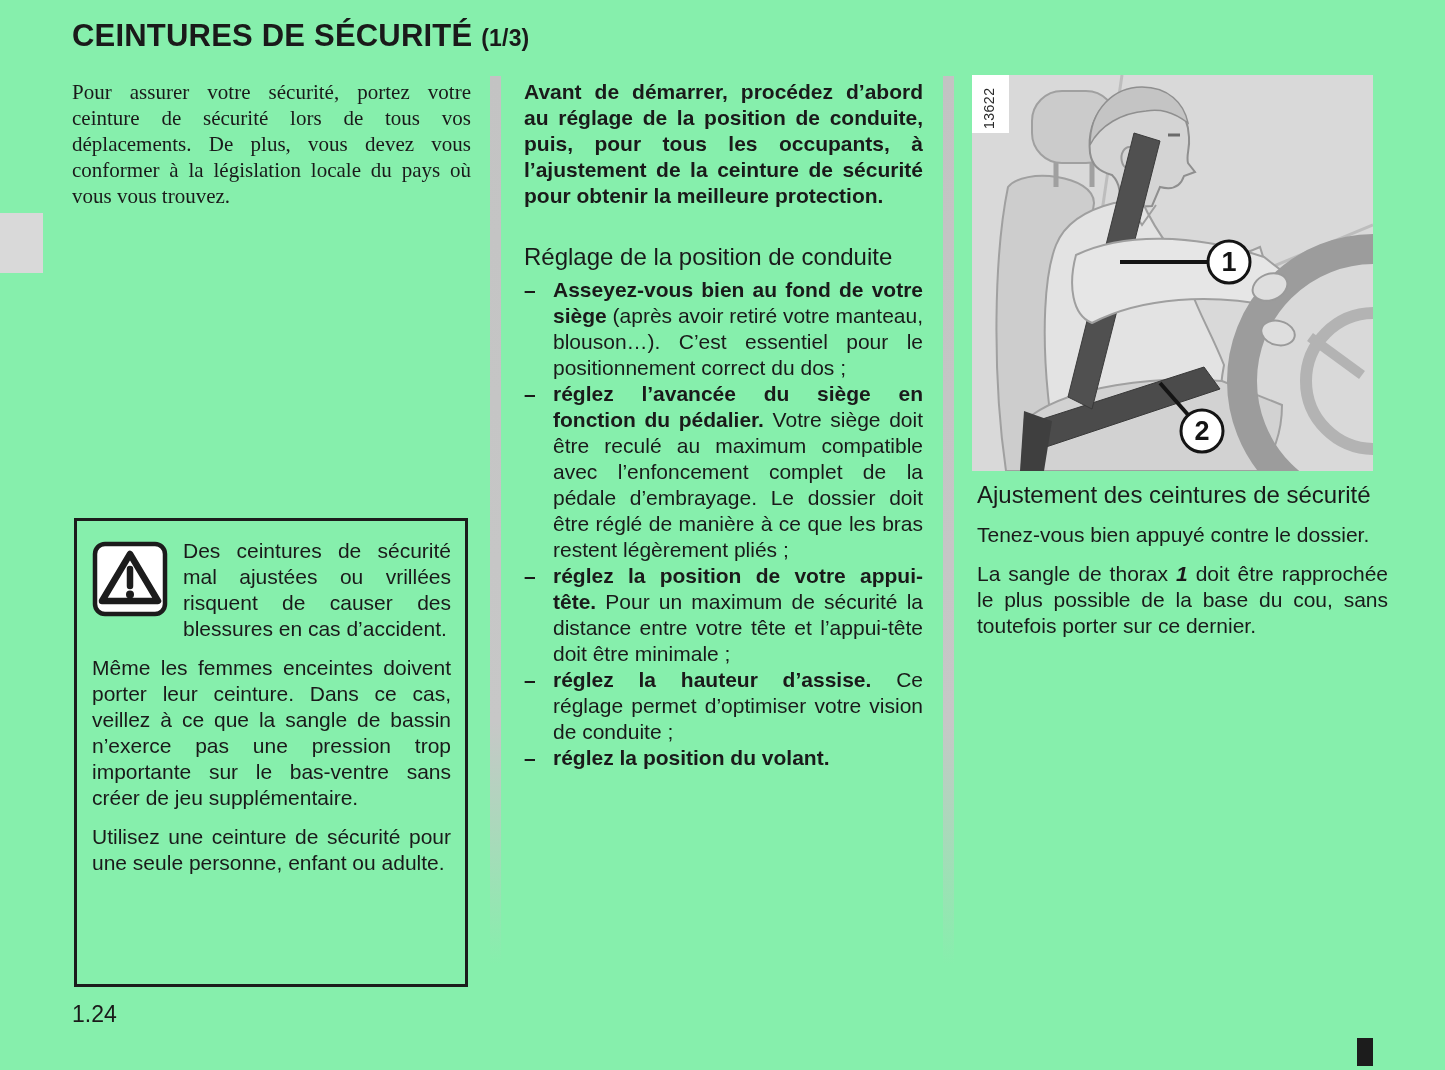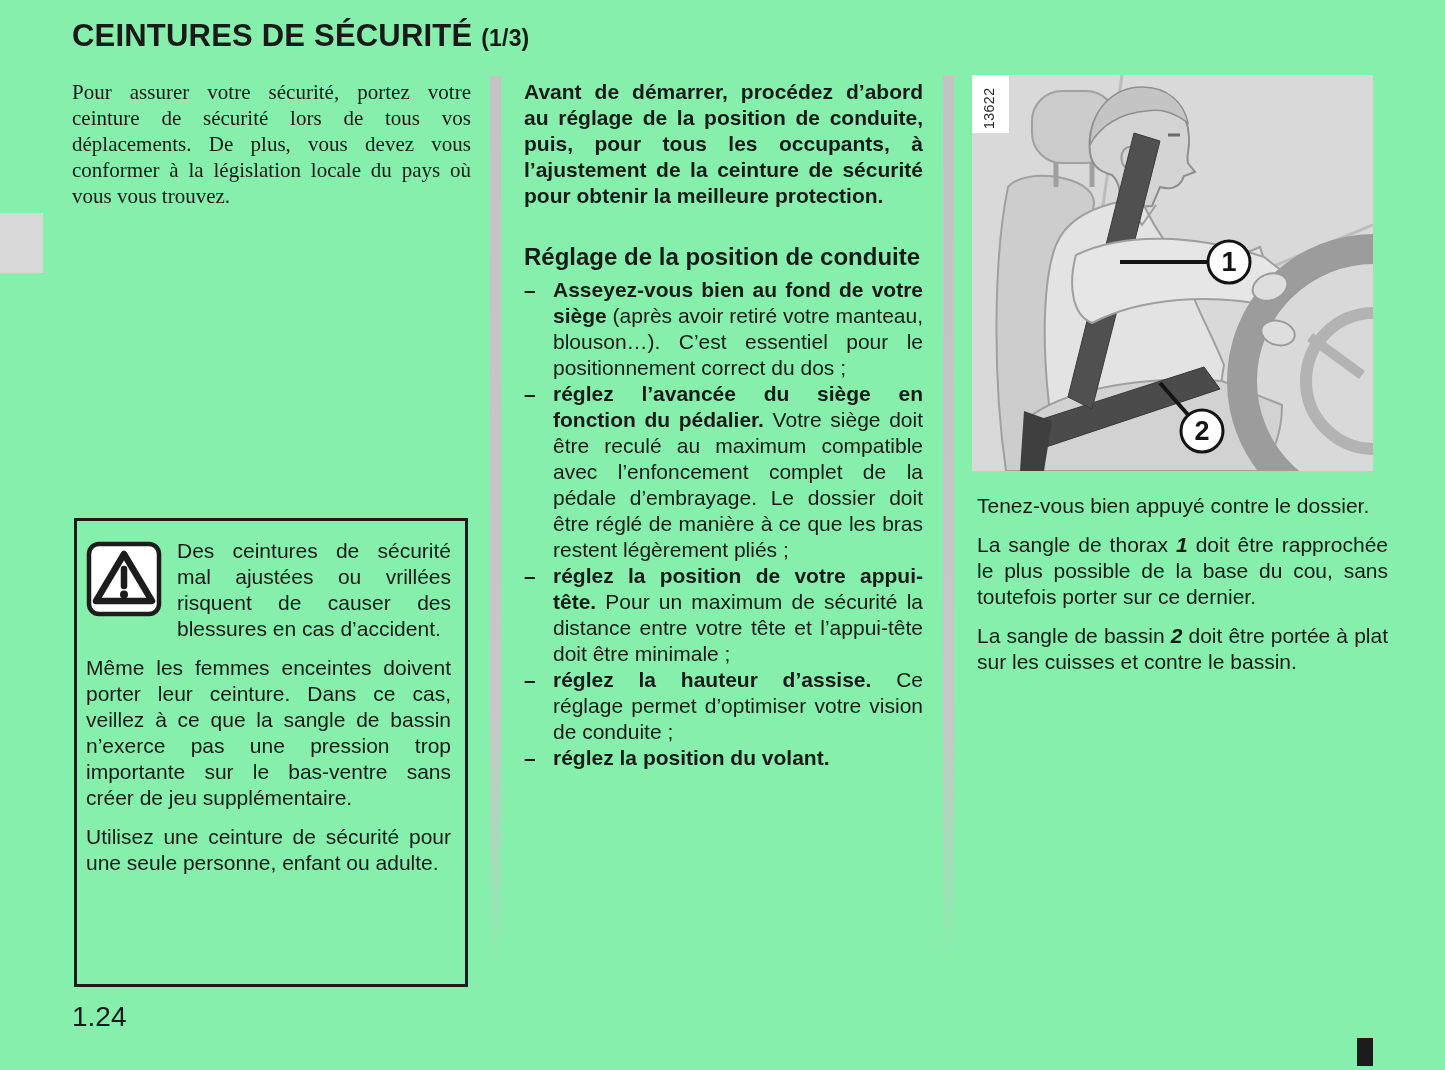--- a/index.html
+++ b/index.html
@@ -16,39 +16,39 @@
   .vbar.v1 { left:490px; } .vbar.v2 { left:943px; }
 
   .col { position:absolute; font-size:21px; line-height:26px; text-align:justify; }
   .col p { margin:0; }
   .c1 { left:72px;  top:79px; width:399px;font-family:Liberation Serif, serif; }
   .c2 { left:524px; top:79px; width:399px; }
   .c3 { left:977px; top:480px; width:411px; }
 
   .bold { font-weight:700; }
   .bi { font-weight:700; font-style:italic; }
-  h2 { font-size:24px; line-height:29px; font-weight:700; margin:33px 0 6px 0; text-align:left; }
+  h2 { font-size:24px; line-height:29px; font-weight:400; margin:33px 0 6px 0; text-align:left; }
   .c3 h2 { margin:0 0 10px 0; }
   .c3 p { margin:13px 0 0 0; }
 
   ul.bullets { list-style:none; margin:4px 0 0 0; padding:0; }
   ul.bullets li { position:relative; padding-left:29px; margin:0; }
   .li-dash { position:absolute; left:0; top:0; font-weight:700; }
 
   .warning-box { position:absolute; left:74px; top:518px; width:394px; height:469px;
-    border:3px solid #1c1c1c; box-sizing:border-box; padding:17px 14px 0 9px;
+    border:3px solid #1c1c1c; box-sizing:border-box; padding:17px 14px 0 15px;
     font-size:21px; line-height:26px; text-align:justify; }
   .warning-box p { margin:0 0 13px 0; }
   .warn-icon { float:left; width:76px; height:76px; margin:3px 15px 16px 0; }
 
   .illustration { position:absolute; left:972px; top:75px; width:401px; height:396px; }
   .fig-num { position:absolute; left:981px; top:129px; transform-origin:0 0; transform:rotate(-90deg);
              font-size:14px; letter-spacing:.5px; color:#2a2a2a; white-space:nowrap; }
 
-  .page-num { position:absolute; left:72px; top:1001px; font-size:28px; }
+  .page-num { position:absolute; left:72px; top:1001px; font-size:23px; }
   .corner-tab { position:absolute; left:1357px; top:1038px; width:16px; height:28px; background:#1c1c1c; }
 </style>
 </head>
 <body>
 
 <div class="page">
 
   <div class="title">
     <span>CEINTURES DE SÉCURITÉ</span>
     <span class="part">(1/3)</span>
@@ -143,21 +143,21 @@
 
     <line x1="188" y1="308" x2="218" y2="342" stroke="#141414" stroke-width="4"></line>
     <circle cx="230" cy="356" r="21" fill="#ffffff" stroke="#141414" stroke-width="3"></circle>
     <text x="230" y="365" text-anchor="middle" font-size="27" font-weight="bold" fill="#141414" font-family="Liberation Sans, sans-serif">2</text>
 
     <rect x="0" y="0" width="37" height="58" fill="#ffffff"></rect>
   </svg>
   <div class="fig-num">13622</div>
 
   <div class="col c3">
+    <h2>Ajustement des ceintures de sécurité</h2>
     <p>Tenez-vous bien appuyé contre le dossier.</p>
     <p><span>La sangle de thorax </span><span class="bi">1</span><span> doit être rapprochée le plus possible de la base du cou, sans toutefois porter sur ce dernier.</span></p>
-    <p><span>La sangle de bassin </span><span class="bi">2</span><span> doit être portée à plat sur les cuisses et contre le bassin.</span></p>
   </div>
 
   <div class="page-num">1.24</div>
   <div class="corner-tab"></div>
 
 </div>
 
 </body></html>

